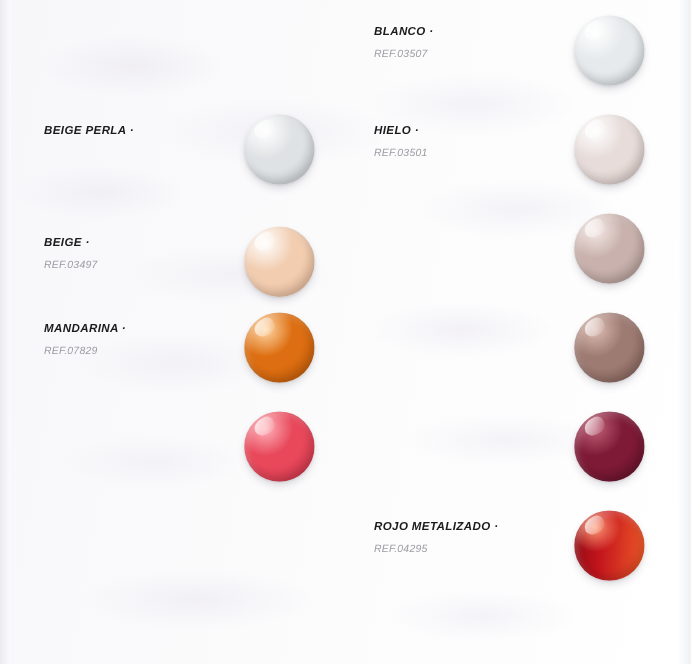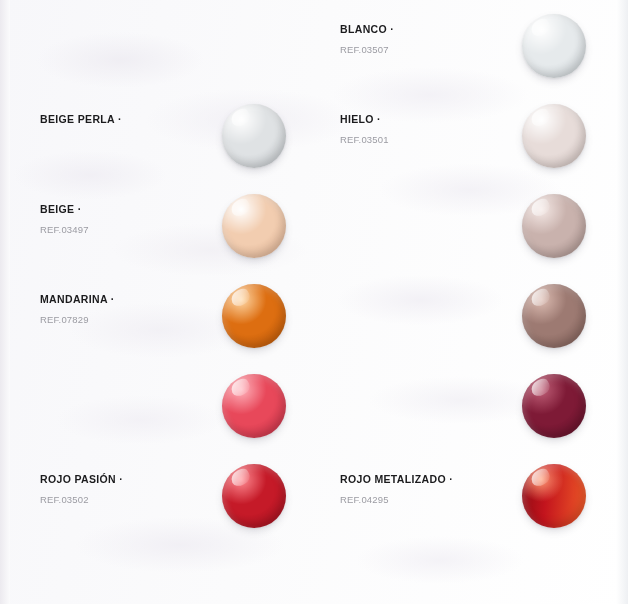--- a/index.html
+++ b/index.html
@@ -30,21 +30,21 @@
   }
   .rail-l{position:absolute;left:0;top:0;width:10px;height:604px;background:linear-gradient(90deg,#eceaef,#fbfbfc);}
   .rail-r{position:absolute;right:0;top:0;width:12px;height:604px;background:linear-gradient(270deg,#eef0f3,#ffffff);}
 
   .grid{position:absolute;left:0;top:0;width:628px;height:604px;}
   .col{position:absolute;top:0;width:300px;height:604px;}
   .col-left{left:16px;}
   .col-right{left:316px;}
 
   .row{position:absolute;left:0;width:300px;height:88px;}
-  .txt{position:absolute;left:24px;top:14px;width:190px;}
+  .txt{position:absolute;left:24px;top:14px;width:190px;font-style:italic;}
   .name{
     font-size:10.5px;font-weight:bold;letter-spacing:.35px;
     color:#1b1b1d;line-height:14px;white-space:nowrap;
   }
   .ref{
     font-size:9.5px;font-weight:normal;letter-spacing:.2px;
     color:#9b9ba2;line-height:14px;margin-top:7px;white-space:nowrap;
   }
   .name.blank{color:rgba(150,150,160,.18);filter:blur(1.1px);}
   .ref.blank{color:rgba(160,160,170,.16);filter:blur(1.1px);}
@@ -92,21 +92,21 @@
           <div class="ref"></div>
         </div>
         <div class="dot-wrap">
           <div class="dot" id="d-l-1" style="background: radial-gradient(circle at 30% 24%, rgb(255, 255, 255) 0%, rgba(255, 255, 255, 0) 38%), radial-gradient(circle at 38% 32%, rgb(223, 226, 228) 0%, rgb(223, 226, 228) 52%, rgb(196, 201, 205) 100%);">
             <div class="rim"></div>
             <div class="gloss"></div>
           </div>
         </div>
       </div>
 
-      <div class="row" style="top:188px">
+      <div class="row" style="top:200px">
         <div class="txt">
           <div class="name">BEIGE ·</div>
           <div class="ref">REF.03497</div>
         </div>
         <div class="dot-wrap">
           <div class="dot" id="d-l-2" style="background: radial-gradient(circle at 30% 24%, rgb(255, 255, 255) 0%, rgba(255, 255, 255, 0) 38%), radial-gradient(circle at 38% 32%, rgb(242, 205, 176) 0%, rgb(242, 205, 176) 52%, rgb(224, 178, 147) 100%);">
             <div class="rim"></div>
             <div class="gloss"></div>
           </div>
         </div>
@@ -127,32 +127,20 @@
 
       <div class="row" style="top:368px">
         <div class="dot-wrap">
           <div class="dot" id="d-l-4" style="background: radial-gradient(circle at 30% 24%, rgb(255, 179, 188) 0%, rgba(255, 255, 255, 0) 38%), radial-gradient(circle at 38% 32%, rgb(232, 72, 90) 0%, rgb(232, 72, 90) 52%, rgb(194, 47, 69) 100%);">
             <div class="rim"></div>
             <div class="gloss"></div>
           </div>
         </div>
       </div>
 
-      <div class="row" style="top:458px">
-        <div class="txt">
-          <div class="name">ROJO PASIÓN ·</div>
-          <div class="ref">REF.03502</div>
-        </div>
-        <div class="dot-wrap">
-          <div class="dot" id="d-l-5" style="background: radial-gradient(circle at 30% 24%, rgb(255, 139, 146) 0%, rgba(255, 255, 255, 0) 38%), radial-gradient(circle at 38% 32%, rgb(197, 26, 40) 0%, rgb(197, 26, 40) 52%, rgb(155, 15, 29) 100%);">
-            <div class="rim"></div>
-            <div class="gloss"></div>
-          </div>
-        </div>
-      </div>
 
     </div>
 
     <div class="col col-right">
 
       <div class="row" style="top:8px">
         <div class="txt">
           <div class="name">BLANCO ·</div>
           <div class="ref">REF.03507</div>
         </div>

